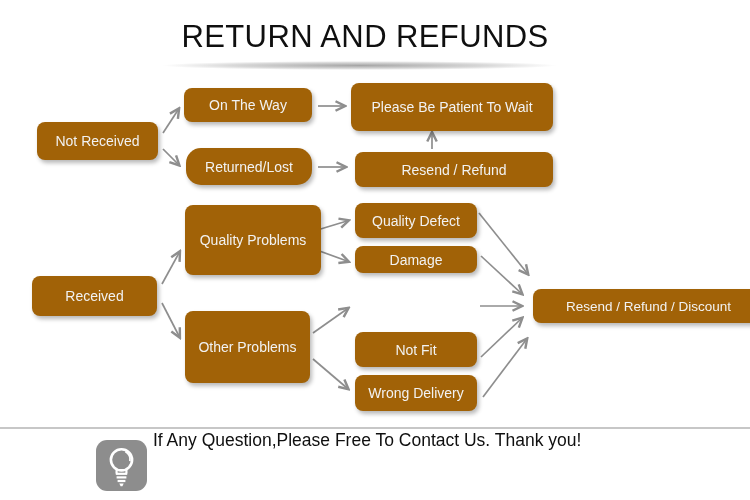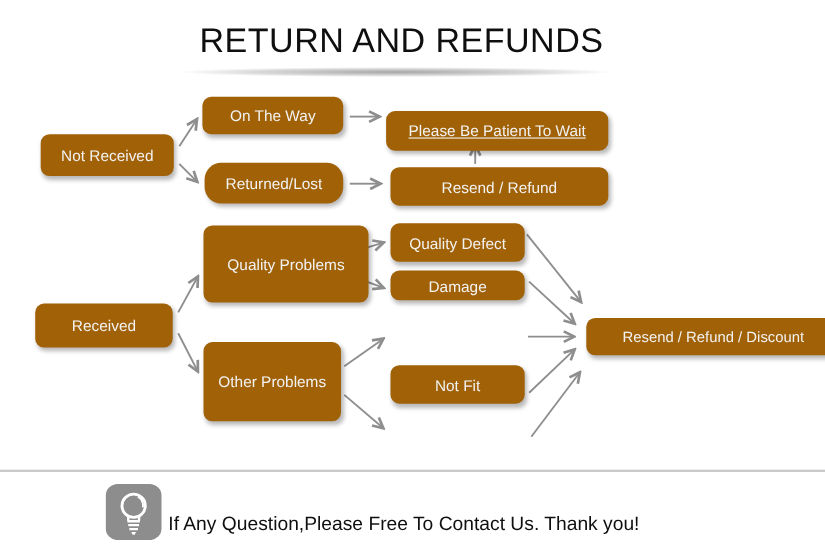--- a/index.html
+++ b/index.html
@@ -62,21 +62,21 @@
     background: #c7c7c7;
   }
   .bulb-icon {
     position: absolute;
     left: 96px;
     top: 440px;
   }
   .footer-msg {
     position: absolute;
     left: 153px;
-    top: 466px;
+    top: 430px;
     font-size: 17.5px;
     color: #0f0f0f;
   }
 </style>
 </head>
 <body>
 
 <div class="stage">
 
   <div class="title">RETURN AND REFUNDS</div>
@@ -102,28 +102,29 @@
     <line x1="479" y1="213" x2="527" y2="273" marker-end="url(#ah)"></line>
     <line x1="481" y1="256" x2="521" y2="293" marker-end="url(#ah)"></line>
     <line x1="480" y1="306" x2="520" y2="306" marker-end="url(#ah)"></line>
     <line x1="481" y1="357" x2="521" y2="319" marker-end="url(#ah)"></line>
     <line x1="483" y1="397" x2="526" y2="340" marker-end="url(#ah)"></line>
   </svg>
 
   <div class="node" style="left:37px;  top:122px; width:121px; height:38px;">Not Received</div>
   <div class="node" style="left:184px; top:88px;  width:128px; height:34px;">On The Way</div>
   <div class="node" style="left:186px; top:148px; width:126px; height:37px;border-radius:15px;">Returned/Lost</div>
-  <div class="node" style="left:351px; top:101px;  width:202px; height:36px;text-decoration:underline;">Please Be Patient To Wait</div>
+  <div class="node" style="left:351px; top:83px;  width:202px; height:48px;">Please Be Patient To Wait</div>
   <div class="node" style="left:355px; top:152px; width:198px; height:35px;">Resend / Refund</div>
   <div class="node" style="left:32px;  top:276px; width:125px; height:40px;">Received</div>
-  <div class="node" style="left:185px; top:205px; width:150px; height:70px;">Quality Problems</div>
+  <div class="node" style="left:185px; top:205px; width:136px; height:70px;">Quality Problems</div>
   <div class="node" style="left:185px; top:311px; width:125px; height:72px;">Other Problems</div>
   <div class="node" style="left:355px; top:203px; width:122px; height:35px;">Quality Defect</div>
   <div class="node" style="left:355px; top:246px; width:122px; height:27px;">Damage</div>
   <div class="node" style="left:355px; top:332px; width:122px; height:35px;">Not Fit</div>
+  <div class="node" style="left:355px; top:375px; width:122px; height:36px;">Wrong Delivery</div>
   <div class="node" style="left:533px; top:289px; width:231px; height:34px; font-size:13.5px;">Resend / Refund / Discount</div>
 
   <div class="bottom-rule"></div>
 
   <svg class="bulb-icon" width="51" height="51" viewBox="0 0 51 51" xmlns="http://www.w3.org/2000/svg">
     <rect x="0" y="0" width="51" height="51" rx="11" fill="#8d8d8d"></rect>
     <circle cx="25.5" cy="19.8" r="10.6" fill="none" stroke="#ffffff" stroke-width="2.6"></circle>
     <path d="M 29.3 11.6 A 9.3 9.3 0 0 1 33.9 21.2" fill="none" stroke="#ffffff" stroke-width="1.7"></path>
     <line x1="20.6" y1="29.5" x2="20.6" y2="33.5" stroke="#ffffff" stroke-width="2.2"></line>
     <line x1="30.4" y1="29.5" x2="30.4" y2="33.5" stroke="#ffffff" stroke-width="2.2"></line>

